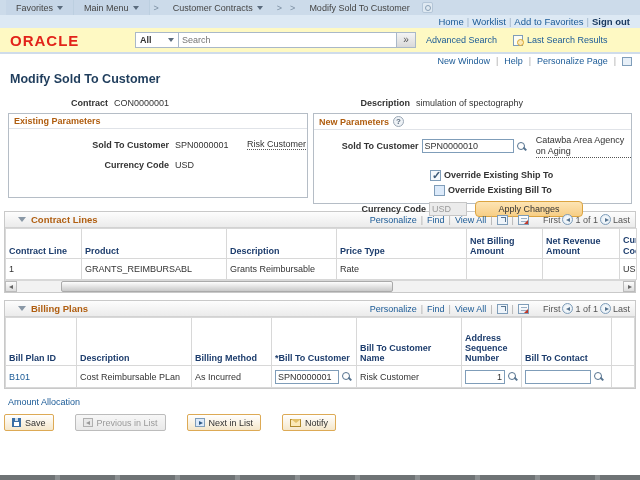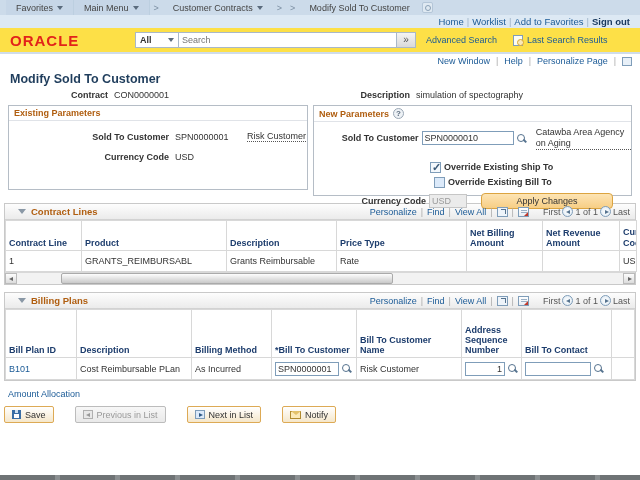--- a/index.html
+++ b/index.html
@@ -20,37 +20,37 @@
   .tri-down { width:0; height:0; border-left:3px solid transparent; border-right:3px solid transparent; border-top:4px solid #5a6b7d; display:inline-block; }
   .crumb-sep { color: #7b8ea2; padding: 0 4px; }
   .crumb-search-icon { width: 11px; height: 11px; background: #dfe9f2; border: 1px solid #b4c6d8; border-radius: 2px; margin-left: 2px; position: relative; }
   .crumb-search-icon::after { content:""; position:absolute; left:2px; top:2px; width:4px; height:4px; border:1px solid #8aa0b5; border-radius:50%; }
 
   
   .linksbar { height: 13px; background: #dde9f4; display: flex; align-items: center; justify-content: flex-end; padding-right: 10px; font-size: 9.5px; }
   .linksbar .signout { font-weight: bold; color: #16365c; }
 
   
-  .headband { height: 26px; background: #fde047; position: relative; border-bottom: 2px solid #cfdcea; }
+  .headband { height: 26px; background: #fef9c3; position: relative; border-bottom: 2px solid #cfdcea; }
   .logo { position: absolute; left: 10px; top: 4px; color: #e2231a; font-size: 15px; font-weight: bold; letter-spacing: 1px; }
   .searchwrap { position: absolute; left: 135px; top: 4px; display: flex; align-items: center; }
   .scopebox { width: 44px; height: 16px; border: 1px solid #a9b8c8; background: #fff; display: flex; align-items: center; justify-content: space-between; padding: 0 4px; font-weight: bold; }
   .searchinput { width: 218px; height: 16px; border: 1px solid #a9b8c8; border-left: none; padding: 0 3px; font-size: 9px; font-family: "Liberation Sans", sans-serif; color:#555; }
   .gobtn { width: 19px; height: 16px; border: 1px solid #a9b8c8; border-left: none; background: linear-gradient(#f4f4f4,#d9d9d9); color: #555; font-size: 10px; text-align: center; line-height: 14px; cursor: pointer; }
   .searchlinks { display: flex; align-items: center; margin-left: 10px; gap: 4px; }
   .lsr-icon { width: 10px; height: 11px; border: 1px solid #7f9db9; background: #fdfdf2; position: relative; }
   .lsr-icon::after { content:""; position:absolute; right:-2px; bottom:-1px; width:5px; height:5px; border:1.5px solid #d9a62e; border-radius:50%; background:#fbe9b8; }
 
   
   .pagebar { display: flex; justify-content: flex-end; align-items: center; gap: 4px; padding: 2px 8px 0 0; }
   .newwin-icon { width: 10px; height: 9px; border: 1px solid #7f9db9; background: #e8f0f8; display:inline-block; }
 
   
   .pagetitle { margin: 6px 0 0 10px; font-size: 12.5px; font-weight: bold; color: #1f3d5c; }
-  .keysrow { display: flex; margin: 4px 0 0 0; justify-content: center; }
+  .keysrow { display: flex; margin: 12px 0 0 0; justify-content: center; }
   .keyleft { width: 50%; display: flex; }
   .keyleft .lbl { width: 108px; text-align: right; font-weight: bold; }
   .keyright { width: 50%; display: flex; }
   .keyright .lbl { width: 90px; text-align: right; font-weight: bold; }
   .keysrow .val { margin-left: 6px; }
 
   
   .boxrow { display: flex; margin: 5px 8px 0 8px; gap: 5px; align-items: flex-start; }
   .gbox { border: 1px solid #b5bdc6; background: #fff; }
   .gbox .gtitle { display:flex; align-items:center; gap:4px; padding: 2px 5px; font-weight: bold; color: #b05e10; border-bottom: 1px solid #e0e3e8; }
@@ -68,21 +68,21 @@
   .lookup { width: 11px; height: 11px; margin-left: 2px; position: relative; display: inline-block; cursor: pointer; }
   .lookup::before { content:""; position:absolute; left:1px; top:1px; width:6px; height:6px; border:1.5px solid #56738f; border-radius:50%; }
   .lookup::after { content:""; position:absolute; left:7px; top:7px; width:4px; height:1.5px; background:#56738f; transform: rotate(45deg); }
   .custname { width: 102px; margin-left: 10px; border-bottom: 1px dotted #555; line-height: 1.2; cursor: pointer; }
   .cbrow { margin-top: 4px; margin-left: 116px; display: flex; align-items: center; gap: 3px; font-weight: bold; }
   .cb { width: 11px; height: 11px; border: 1px solid #7f9db9; background: #dceafa; display: inline-block; position: relative; cursor: pointer; }
   .cb.checked { background: #f4f8fc; }
   .cb.checked::after { content:"✓"; position: absolute; left: 1px; top: -2px; color: #3c5a78; font-size: 11px; font-weight: bold; }
   .box-new .frow4 { margin-top: 5px; }
   .input-disabled { background: #ebebeb; border-color: #c6c6c6; color: #9a9a9a; width: 38px; }
-  .applybtn { margin-left: 14px; width: 132px; height: 16px; background: linear-gradient(#fde4b4,#f7ce85); border: 1px solid #dca440; border-radius: 4px; font-size: 9px; color: #333; cursor: pointer; font-family:"Liberation Sans",sans-serif; }
+  .applybtn { margin-left: 8px; width: 108px; height: 16px; background: linear-gradient(#fde4b4,#f7ce85); border: 1px solid #dca440; border-radius: 4px; font-size: 9px; color: #333; cursor: pointer; font-family:"Liberation Sans",sans-serif; }
 
   
   .section { margin: 7px 4px 0 4px; border: 1px solid #c9c9c9; }
   .secbar { height: 16px; background: linear-gradient(#fdfdfd,#ebebeb); border-bottom: 1px solid #d2d2d2; display: flex; align-items: center; padding: 0 5px; }
   .collapse-tri { width:0; height:0; border-left:4px solid transparent; border-right:4px solid transparent; border-top:5px solid #8a98a6; margin: 0 5px 0 8px; cursor: pointer; }
   .sectitle { font-weight: bold; color: #b05e10; font-size: 9.5px; }
   .secctrl { margin-left: auto; display: flex; align-items: center; gap: 2px; color: #555; }
   .ico-zoomgrid { width: 11px; height: 10px; border: 1px solid #7f9db9; background: #eef4fa; position: relative; display:inline-block; }
   .ico-zoomgrid::after { content:""; position:absolute; right:1px; top:1px; width:4px; height:4px; border-top:1px solid #56738f; border-right:1px solid #56738f; }
   .ico-download { width: 11px; height: 10px; display:inline-block; position: relative;

